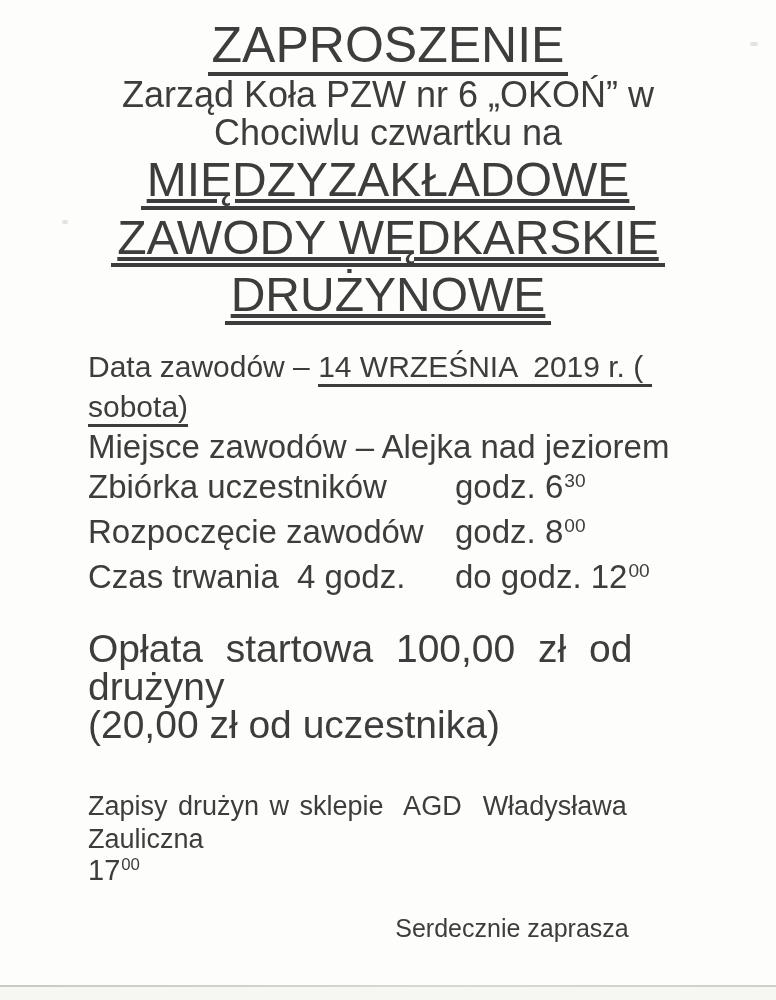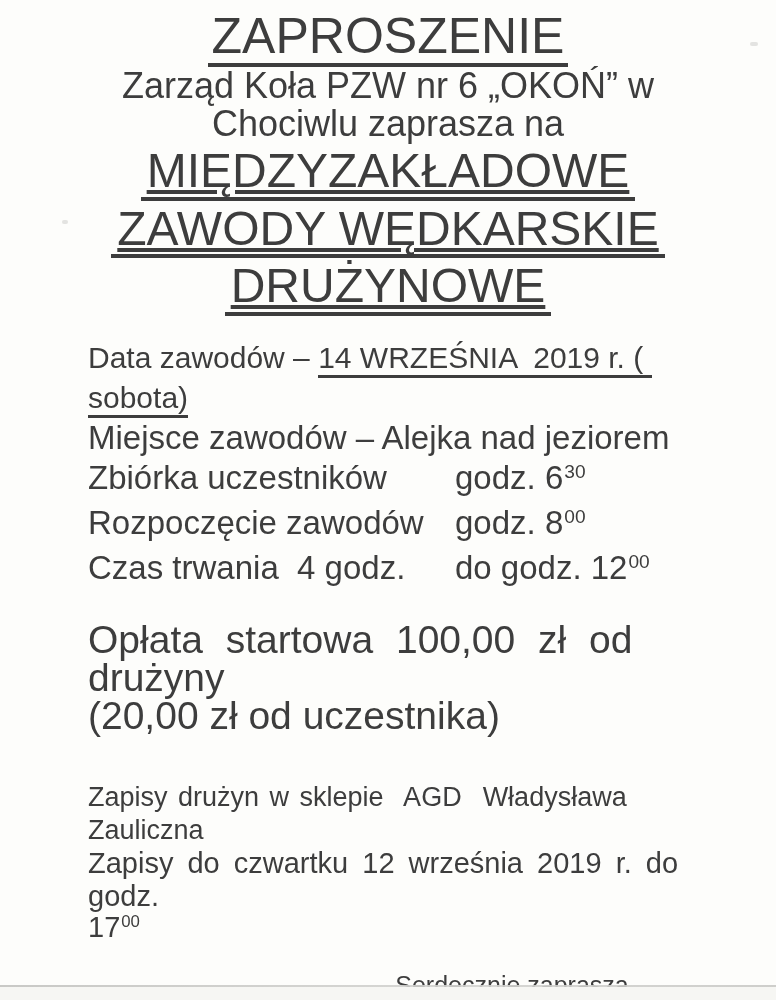--- a/index.html
+++ b/index.html
@@ -16,21 +16,21 @@
     height: 1000px;
     margin: 0 auto;
     background: var(--page-background);
     color: var(--text-color);
     font-family: "Liberation Sans", "DejaVu Sans", sans-serif;
     overflow: hidden;
   }
   .keep-spaces { white-space: pre-wrap; }
 
   
-  .header { padding-top: 11px; text-align: center; }
+  .header { padding-top: 20px; text-align: center; }
   .title-row { line-height: 1; }
   .title {
     display: inline-block;
     font-size: 50px;
     line-height: 1.0;
     letter-spacing: 0px;
     border-bottom: 4px solid var(--text-color);
     padding: 0 4px 2px 4px;
   }
   .subtitle { font-size: 36px; line-height: 38px; }
@@ -109,21 +109,21 @@
 </head>
 <body>
 
 <div class="page">
 
   <div class="header">
     <div class="title-row">
       <span class="title">ZAPROSZENIE</span>
     </div>
     <div class="subtitle">Zarząd Koła PZW nr 6 „OKOŃ” w</div>
-    <div class="subtitle">Chociwlu zaprasza na</div>
+    <div class="subtitle">Chociwlu czwartku na</div>
     <div class="headline-row">
       <span class="headline">MIĘDZYZAKŁADOWE</span>
     </div>
     <div class="headline-row">
       <span class="headline">ZAWODY WĘDKARSKIE</span>
     </div>
     <div class="headline-row">
       <span class="headline">DRUŻYNOWE</span>
     </div>
   </div>
@@ -142,21 +142,20 @@
     </div>
   </div>
 
   <div class="fee">
     <div class="fee-line1">Opłata startowa 100,00 zł od drużyny</div>
     <div class="fee-line2">(20,00 zł od uczestnika)</div>
   </div>
 
   <div class="signup">
     <div class="signup-line1 keep-spaces">Zapisy drużyn w sklepie  AGD  Władysława Zauliczna</div>
-    <div class="signup-line2">Zapisy do czwartku 12 września 2019 r. do godz.</div>
     <div class="signup-line3"><span>17</span><sup class="hours">00</sup></div>
   </div>
 
   <div class="closing">
     <div>Serdecznie zaprasza</div>
 
   </div>
 
   <div class="scan-edge-line"></div>
   <div class="scan-bottom-strip"></div>

